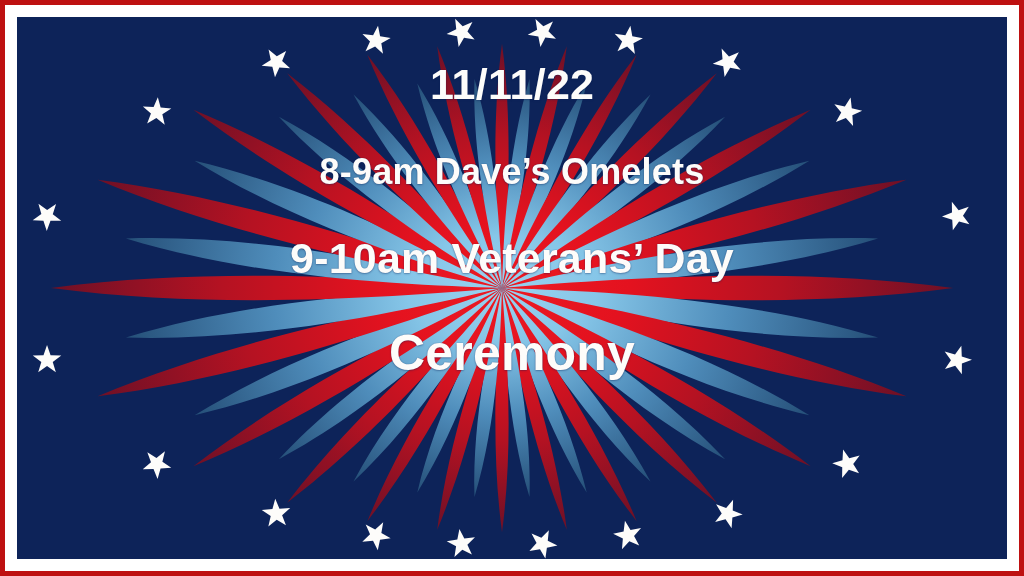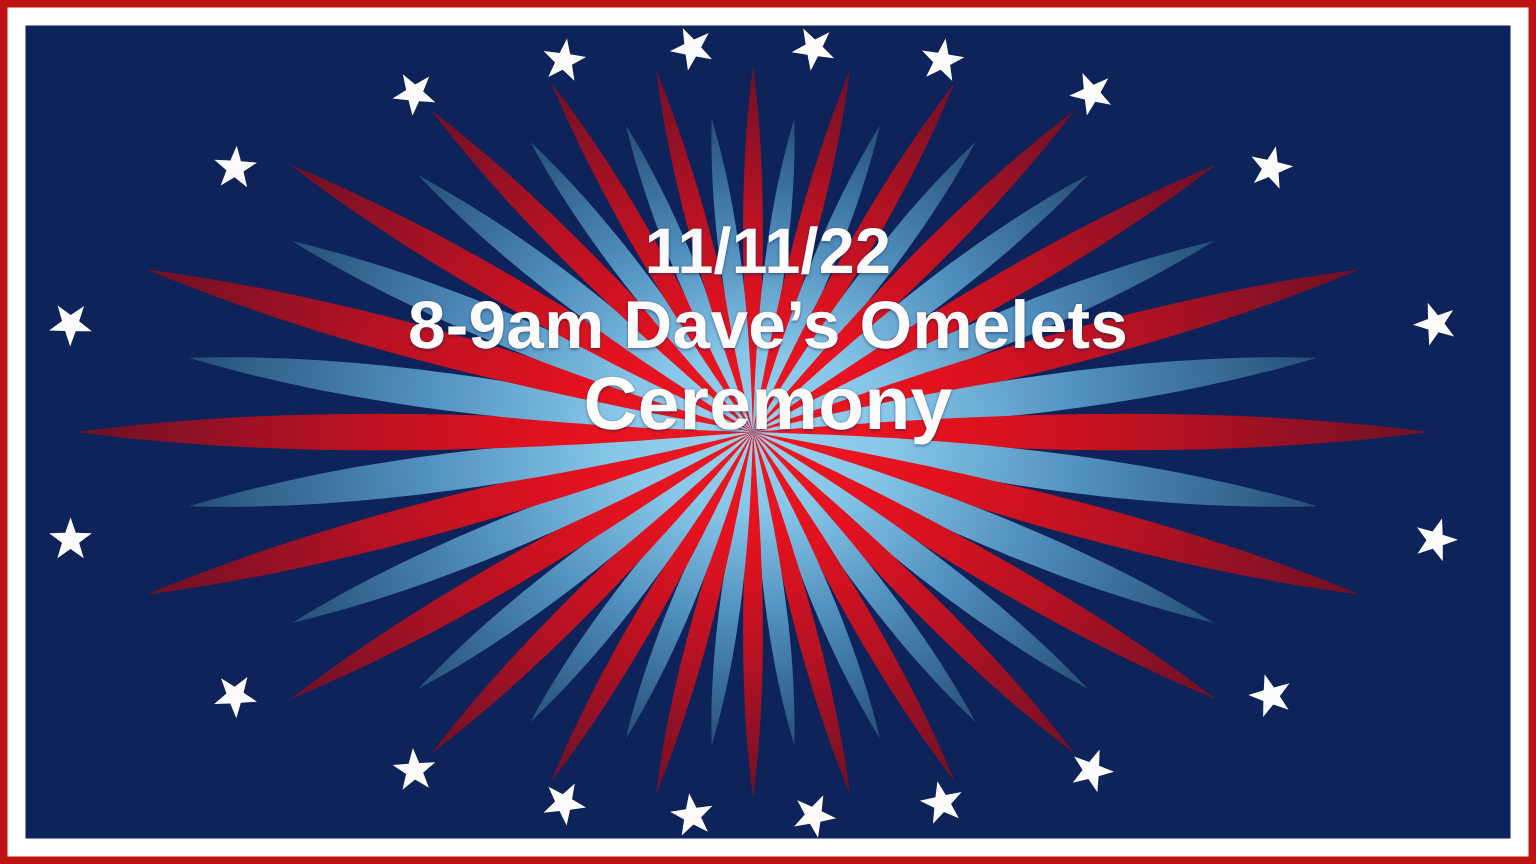--- a/index.html
+++ b/index.html
@@ -48,35 +48,36 @@
     top: 0;
     width: 990px;
     height: 392px;
     display: flex;
     flex-direction: column;
     align-items: center;
     justify-content: center;
     padding-top: 16px;
     box-sizing: border-box;
     pointer-events: none;
+    gap: 43px;
   }
   .line {
     color: #fdfcfa;
     font-family: "Liberation Sans", sans-serif;
     font-weight: bold;
     letter-spacing: 0.2px;
     line-height: 1.06;
     white-space: nowrap;
     text-align: center;
     text-shadow:
       0 0 1px rgba(13,35,89,0.55),
       0 1px 2px rgba(13,35,89,0.35);
   }
   .line-1 { font-size: 43px; margin-bottom: 2px; }
-  .line-2 { font-size: 45px; margin-bottom: 2px; }
+  .line-2 { font-size: 36px; margin-bottom: 2px; }
   .line-3 { font-size: 43px; margin-bottom: 2px; }
   .line-4 { font-size: 50px; }
 </style>
 </head>
 <body>
 
 <div id="poster">
 
   <div class="frame-red"></div>
 
@@ -167,17 +168,18 @@
           <path d="M 0.00 -15.00 L 3.53 -4.85 L 14.27 -4.64 L 5.71 1.85 L 8.82 12.14 L 0.00 6.00 L -8.82 12.14 L -5.71 1.85 L -14.27 -4.64 L -3.53 -4.85 Z" transform="translate(139.78,95.10) rotate(4)" fill="#fdfcfa"></path>
           <path d="M 0.00 -15.00 L 3.53 -4.85 L 14.27 -4.64 L 5.71 1.85 L 8.82 12.14 L 0.00 6.00 L -8.82 12.14 L -5.71 1.85 L -14.27 -4.64 L -3.53 -4.85 Z" transform="translate(259.29,45.29) rotate(41)" fill="#fdfcfa"></path>
           <path d="M 0.00 -15.00 L 3.53 -4.85 L 14.27 -4.64 L 5.71 1.85 L 8.82 12.14 L 0.00 6.00 L -8.82 12.14 L -5.71 1.85 L -14.27 -4.64 L -3.53 -4.85 Z" transform="translate(358.93,23.56) rotate(8)" fill="#fdfcfa"></path>
           <path d="M 0.00 -15.00 L 3.53 -4.85 L 14.27 -4.64 L 5.71 1.85 L 8.82 12.14 L 0.00 6.00 L -8.82 12.14 L -5.71 1.85 L -14.27 -4.64 L -3.53 -4.85 Z" transform="translate(444.49,15.26) rotate(-25)" fill="#fdfcfa"></path>
         </g>
     </svg>
 
     <div class="text-block">
       <div class="line line-1">11/11/22</div>
       <div class="line line-2">8-9am Dave’s Omelets</div>
+      <div class="line line-3">9-10am Veterans’ Day</div>
       <div class="line line-4">Ceremony</div>
     </div>
 
   </div>
 </div>
 
 </body></html>

